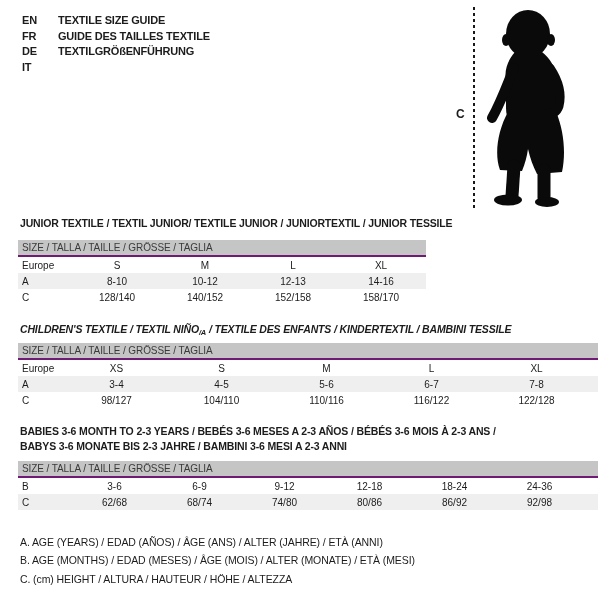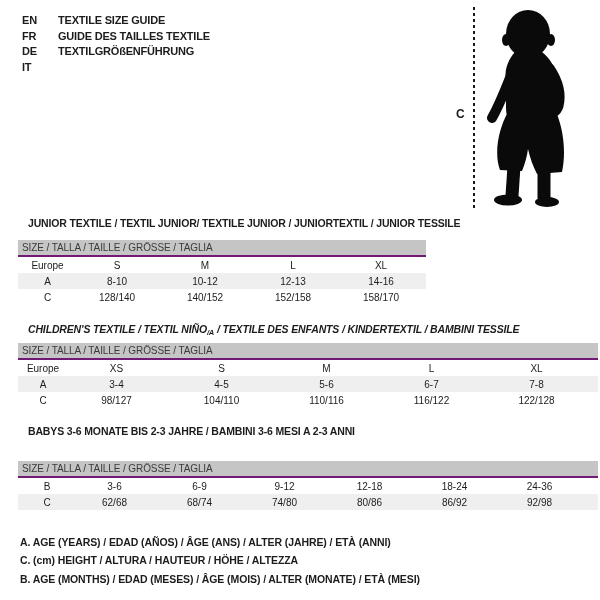--- a/index.html
+++ b/index.html
@@ -14,45 +14,45 @@
               font-weight:bold; font-size:11px; letter-spacing:-0.2px; }
   .lang-code { width:36px; }
 
   
   .fig-line { position:absolute; left:473px; top:7px; width:2px; height:201px;
               background:repeating-linear-gradient(to bottom,#181818 0 3px,transparent 3px 6px); }
   .fig-c { position:absolute; left:456px; top:107px; font-weight:bold; font-size:12px; }
   .baby-svg { position:absolute; left:482px; top:8px; width:96px; height:200px; }
 
   
-  .tbl-title { position:absolute; left:28px; font-weight:bold; font-size:10.5px;
+  .tbl-title { position:absolute; left:20px; font-weight:bold; font-size:10.5px;
                letter-spacing:-0.15px; line-height:15px; white-space:nowrap; }
   .title-1 { top:216px; }
   .title-2 { top:322px;font-style:italic; }
   .title-3 { top:424px; }
   .subscript { font-size:7.5px; vertical-align:-2px; }
 
   
   .tbl { position:absolute; left:18px; }
   .t1 { top:240px; width:408px; }
   .t2 { top:343px; width:580px; }
   .t3 { top:461px; width:580px; }
   .bar { height:17px; background:#c5c5c5; border-bottom:2px solid #701a75;
          box-sizing:border-box; display:flex; align-items:center;
          padding-left:4px; font-size:10px; color:#3a3a3a; letter-spacing:-0.1px; }
   .row { display:flex; height:16px; align-items:center; font-size:10px; }
   .row.shade { background:#efefef; }
   .cell { text-align:center; }
-  .lbl  { text-align:center; padding-left:4px; box-sizing:border-box; }
+  .lbl  { text-align:left; padding-left:4px; box-sizing:border-box; }
   .t1 .lbl { width:55px; }  .t1 .cell { width:88px; }
   .t2 .lbl { width:46px; }  .t2 .cell { width:105px; } .t2 .pad { width:9px; }
   .t3 .lbl { width:54px; }  .t3 .cell { width:85px; }  .t3 .pad { width:16px; }
 
   
-  .notes { position:absolute; left:20px; top:533px; font-weight:bold;
+  .notes { position:absolute; left:20px; top:533px; font-weight:normal;
            font-size:10.5px; line-height:18.4px; letter-spacing:-0.1px; }
 </style>
 </head>
 <body>
 
 <div class="page">
 
   <div class="langs">
     <div class="lang-row">
       <span class="lang-code">EN</span>
@@ -143,20 +143,21 @@
       <span class="cell">98/127</span>
       <span class="cell">104/110</span>
       <span class="cell">110/116</span>
       <span class="cell">116/122</span>
       <span class="cell">122/128</span>
       <span class="pad"></span>
     </div>
   </div>
 
   <div class="tbl-title title-3">
+    <div>BABIES 3-6 MONTH TO 2-3 YEARS / BEBÉS 3-6 MESES A 2-3 AÑOS / BÉBÉS 3-6 MOIS À 2-3 ANS /</div>
     <div>BABYS 3-6 MONATE BIS 2-3 JAHRE / BAMBINI 3-6 MESI A 2-3 ANNI</div>
   </div>
   <div class="tbl t3">
     <div class="bar">SIZE / TALLA / TAILLE / GRÖSSE / TAGLIA</div>
     <div class="row">
       <span class="lbl">B</span>
       <span class="cell">3-6</span>
       <span class="cell">6-9</span>
       <span class="cell">9-12</span>
       <span class="cell">12-18</span>
@@ -171,17 +172,17 @@
       <span class="cell">74/80</span>
       <span class="cell">80/86</span>
       <span class="cell">86/92</span>
       <span class="cell">92/98</span>
       <span class="pad"></span>
     </div>
   </div>
 
   <div class="notes">
     <div>A. AGE (YEARS) / EDAD (AÑOS) / ÂGE (ANS) / ALTER (JAHRE) / ETÀ (ANNI)</div>
+    <div>B. AGE (MONTHS) / EDAD (MESES) / ÂGE (MOIS) / ALTER (MONATE) / ETÀ (MESI)</div>
     <div>C. (cm) HEIGHT / ALTURA / HAUTEUR / HÖHE / ALTEZZA</div>
-    <div>B. AGE (MONTHS) / EDAD (MESES) / ÂGE (MOIS) / ALTER (MONATE) / ETÀ (MESI)</div>
   </div>
 
 </div>
 
 </body></html>

